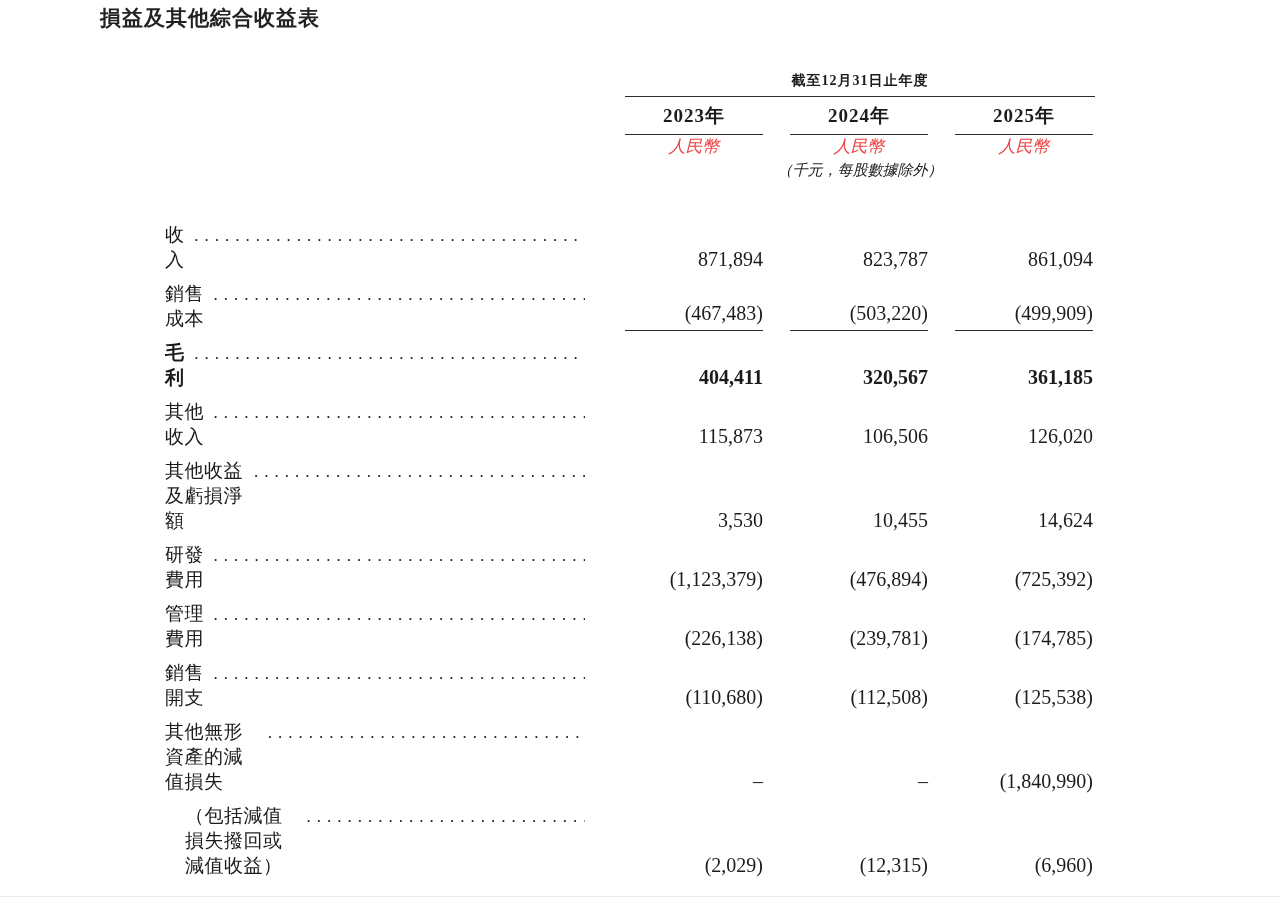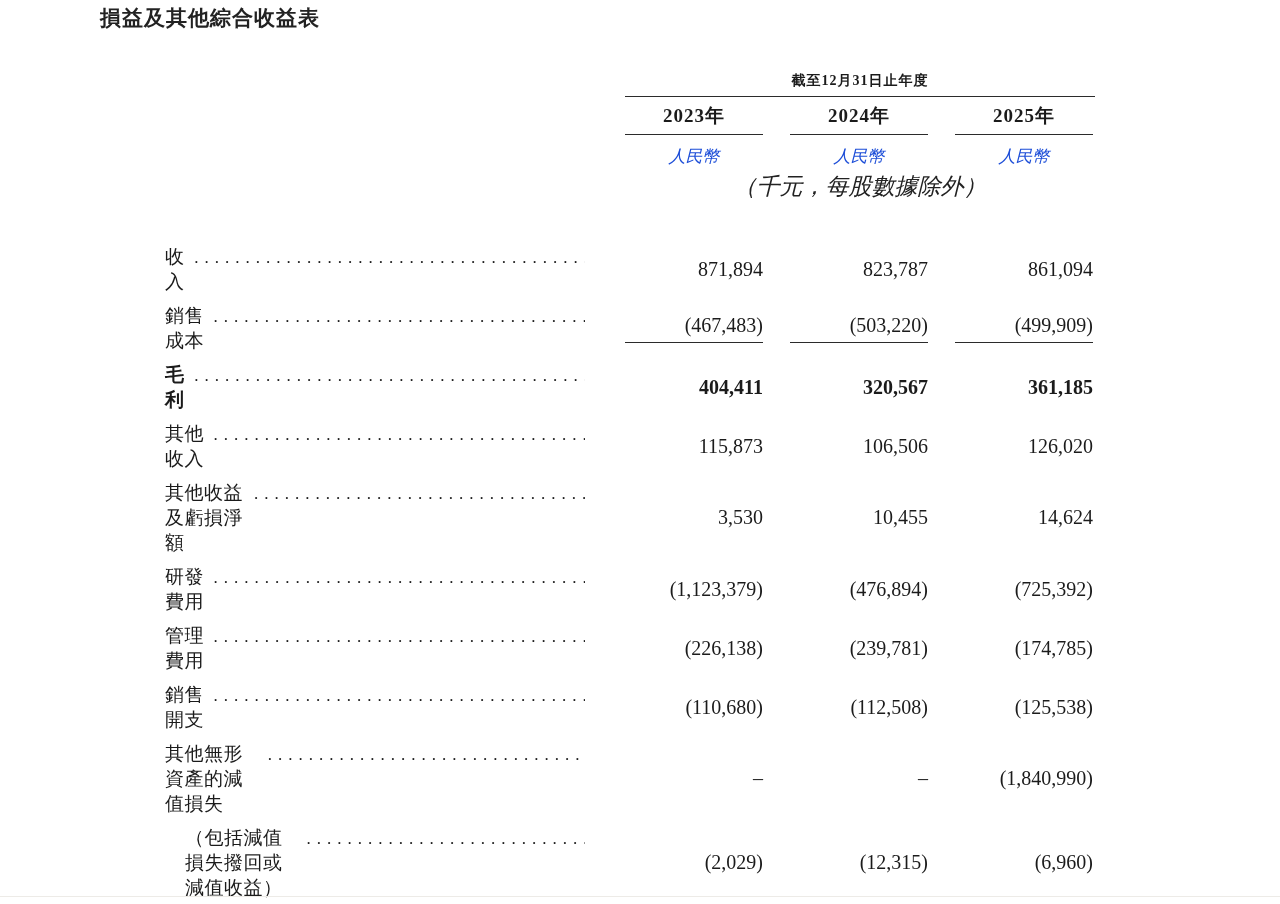--- a/index.html
+++ b/index.html
@@ -16,26 +16,26 @@
   }
   .table-wrap { position:absolute; left:165px; top:72px; width:932px; }
 
   
   .head { margin-left:460px; width:470px; }
   .period { text-align:center; font-weight:700; font-size:14px; padding-bottom:6px; letter-spacing:1px; }
   .hrule { border-top:1.5px solid #2b2b2b; }
   .years { display:flex; gap:27px; margin-top:6px; }
   .ycol { width:138px; }
   .yname { text-align:center; font-weight:700; font-size:19px; padding-bottom:5px; letter-spacing:1px; }
-  .ycur { text-align:center; font-style:italic; font-size:17px; margin-top:10px; color:#1d4ed8; }
-  .unit-note { text-align:center; font-style:italic; font-size:23px; margin-top:3px; color:#222; }
+  .ycur { text-align:center; font-style:italic; font-size:17px; margin-top:0; color:#ef4444; }
+  .unit-note { text-align:center; font-style:italic; font-size:15px; margin-top:3px; color:#222; }
 
   
   .rows { margin-top:42px; }
-  .row { display:flex; align-items:center; margin-bottom:9px; }
+  .row { display:flex; align-items:flex-end; margin-bottom:9px; }
   .row.gap-sm { margin-top:4px; }
   .lcell {
     width:460px; padding-right:40px; display:flex; align-items:baseline;
     font-size:19px; line-height:25px; letter-spacing:0.5px;
   }
   .lcell.indent { padding-left:20px; }
   .dots {
     flex:1 1 auto; overflow:hidden; white-space:nowrap;
     letter-spacing:6px; font-size:17px; margin-left:8px; color:#1b1b1b;
   }

